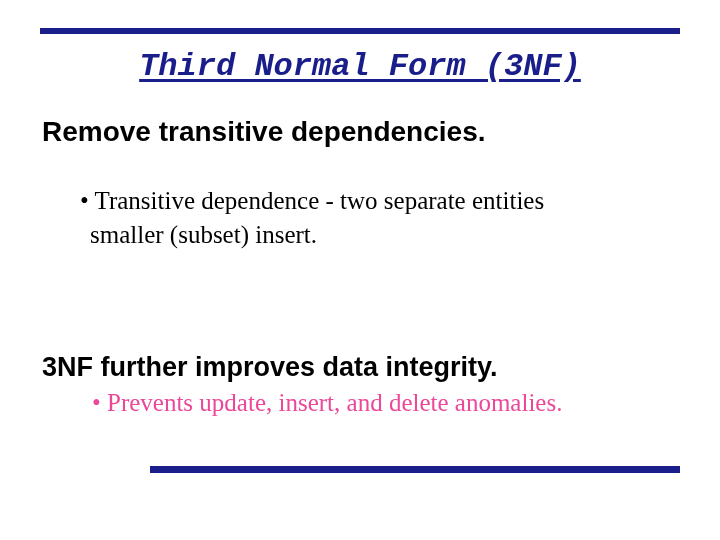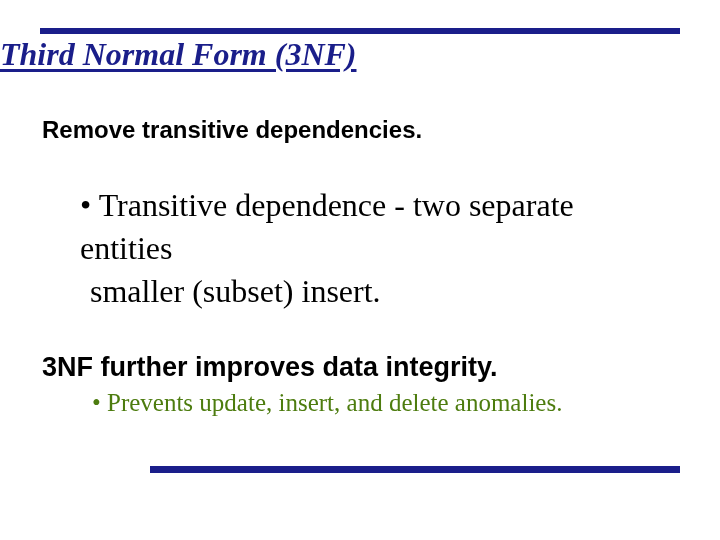--- a/index.html
+++ b/index.html
@@ -13,47 +13,48 @@
   .top-rule {
     position: absolute;
     top: 28px;
     left: 40px;
     width: 640px;
     height: 6px;
     background: #1a1e8a;
   }
   .title {
     position: absolute;
-    top: 36px;
+    top: 48px;
     left: 0;
     width: 720px;
-    font-family: Liberation Serif, serif;
+    text-align: center;
+    font-family: Liberation Mono, monospace;
     font-weight: bold;
     font-style: italic;
     font-size: 32px;
     color: #1a1e8a;
     text-decoration: underline;
     text-underline-offset: 4px;
   }
   .subhead1 {
     position: absolute;
     top: 116px;
     left: 42px;
     font-family: Arial, Helvetica, sans-serif;
     font-weight: bold;
-    font-size: 24px;
+    font-size: 28px;
     color: #000;
   }
   .bullets1 {
     position: absolute;
     top: 184px;
     left: 80px;
     width: 580px;
     font-family: "Times New Roman", Times, serif;
-    font-size: 32px;
+    font-size: 25px;
     line-height: 1.35;
     color: #000;
   }
   .bullets1 .row { display: block; }
   .bullets1 .indent { padding-left: 20px; display: block; }
   .bullets1 .indent-sm { padding-left: 10px; display: block; }
   .subhead2 {
     position: absolute;
     top: 352px;
     left: 42px;
@@ -63,21 +64,21 @@
     color: #000;
   }
   .bullets2 {
     position: absolute;
     top: 386px;
     left: 92px;
     width: 560px;
     font-family: "Times New Roman", Times, serif;
     font-size: 25px;
     line-height: 1.35;
-    color: #4d7c0f;
+    color: #ec4899;
   }
   .bottom-rule {
     position: absolute;
     top: 466px;
     left: 150px;
     width: 530px;
     height: 7px;
     background: #1a1e8a;
   }
 </style>

